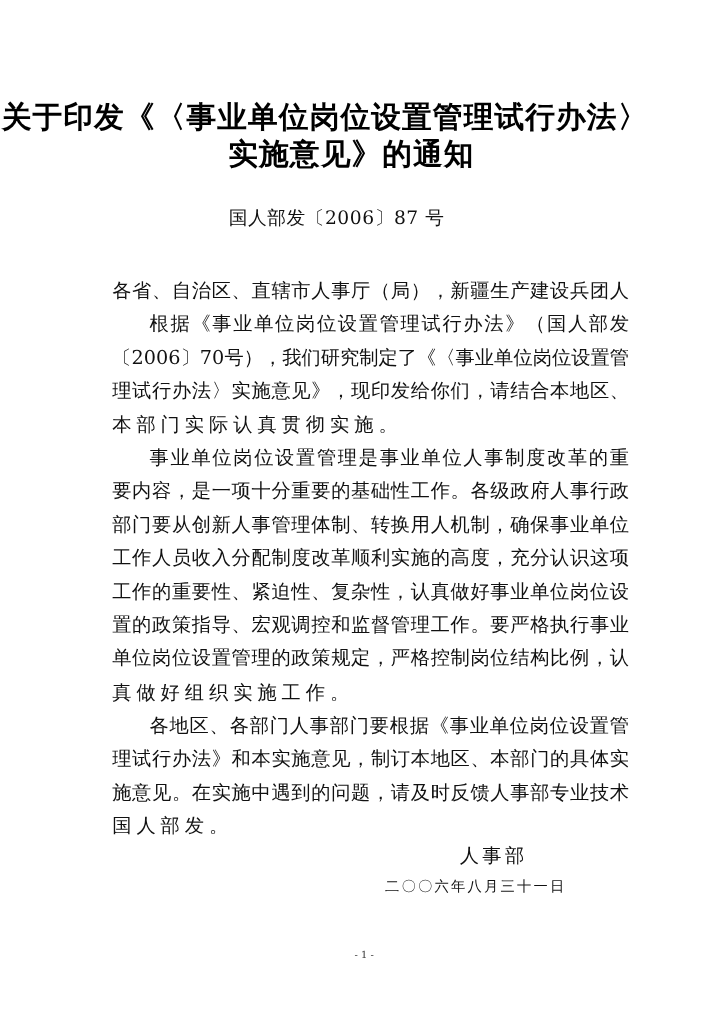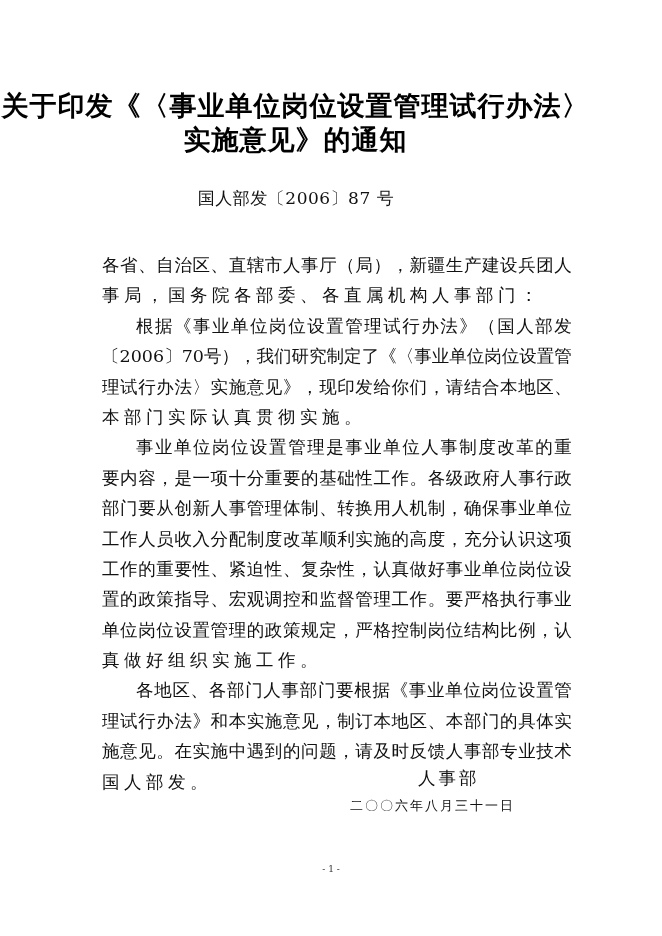--- a/index.html
+++ b/index.html
@@ -21,24 +21,24 @@
       width: 591px;
       text-align: center;
       font-family: "DejaVu Sans", "Liberation Sans", sans-serif;
       font-size: 27px;
       font-weight: bold;
       color: #000000;
       letter-spacing: 1px;
       white-space: nowrap;
     }
     .title.l1 { top: 88px; }
-    .title.l2 { top: 122px; }
+    .title.l2 { top: 122px; margin-left: 24px; }
     .doc-number {
       position: absolute;
-      left: 6px;
+      left: 16px;
       width: 580px;
       text-align: center;
       top: 187px;
       font-size: 17px;
       letter-spacing: 0.5px;
       white-space: nowrap;
     }
     .body-text {
       position: absolute;
       left: 102px;
@@ -114,21 +114,20 @@
         <span class="ch">新</span>
         <span class="ch">疆</span>
         <span class="ch">生</span>
         <span class="ch">产</span>
         <span class="ch">建</span>
         <span class="ch">设</span>
         <span class="ch">兵</span>
         <span class="ch">团</span>
         <span class="ch">人</span>
       </div>
-    <div class="line last">事局，国务院各部委、各直属机构人事部门：</div>
 
     <div class="line indent">
         <span class="ch">根</span>
         <span class="ch">据</span>
         <span class="ch">《</span>
         <span class="ch">事</span>
         <span class="ch">业</span>
         <span class="ch">单</span>
         <span class="ch">位</span>
         <span class="ch">岗</span>

